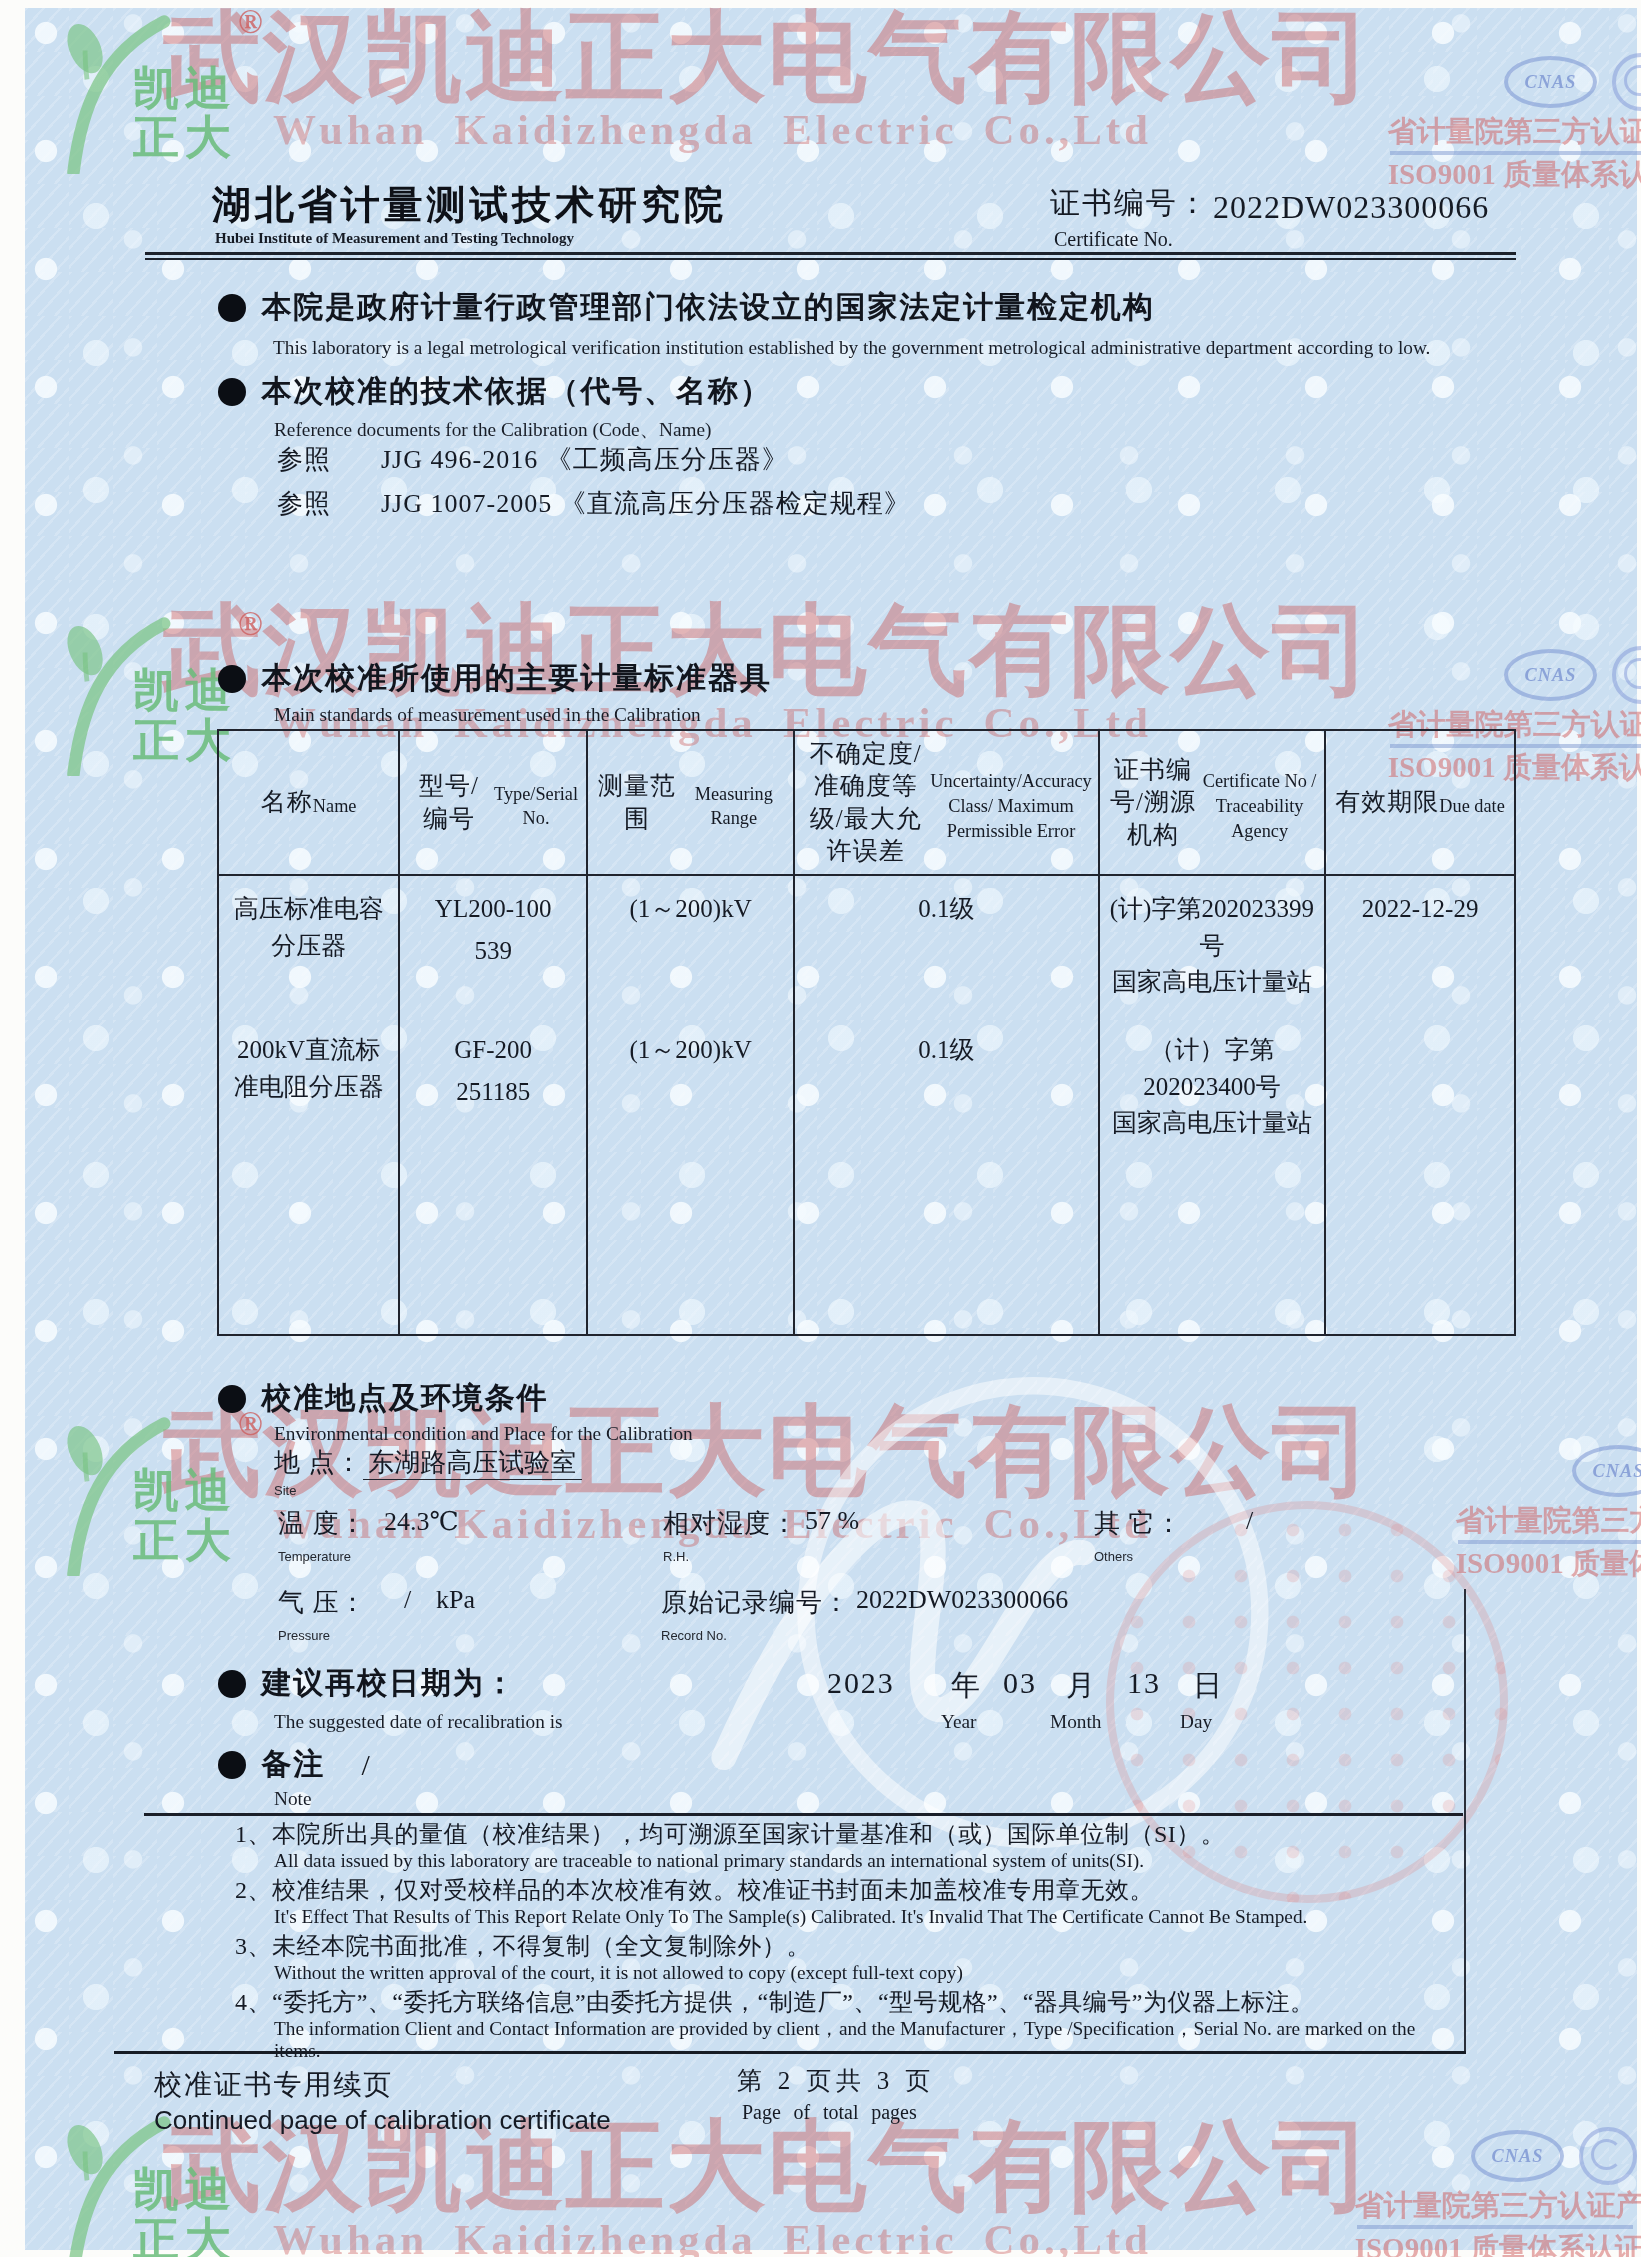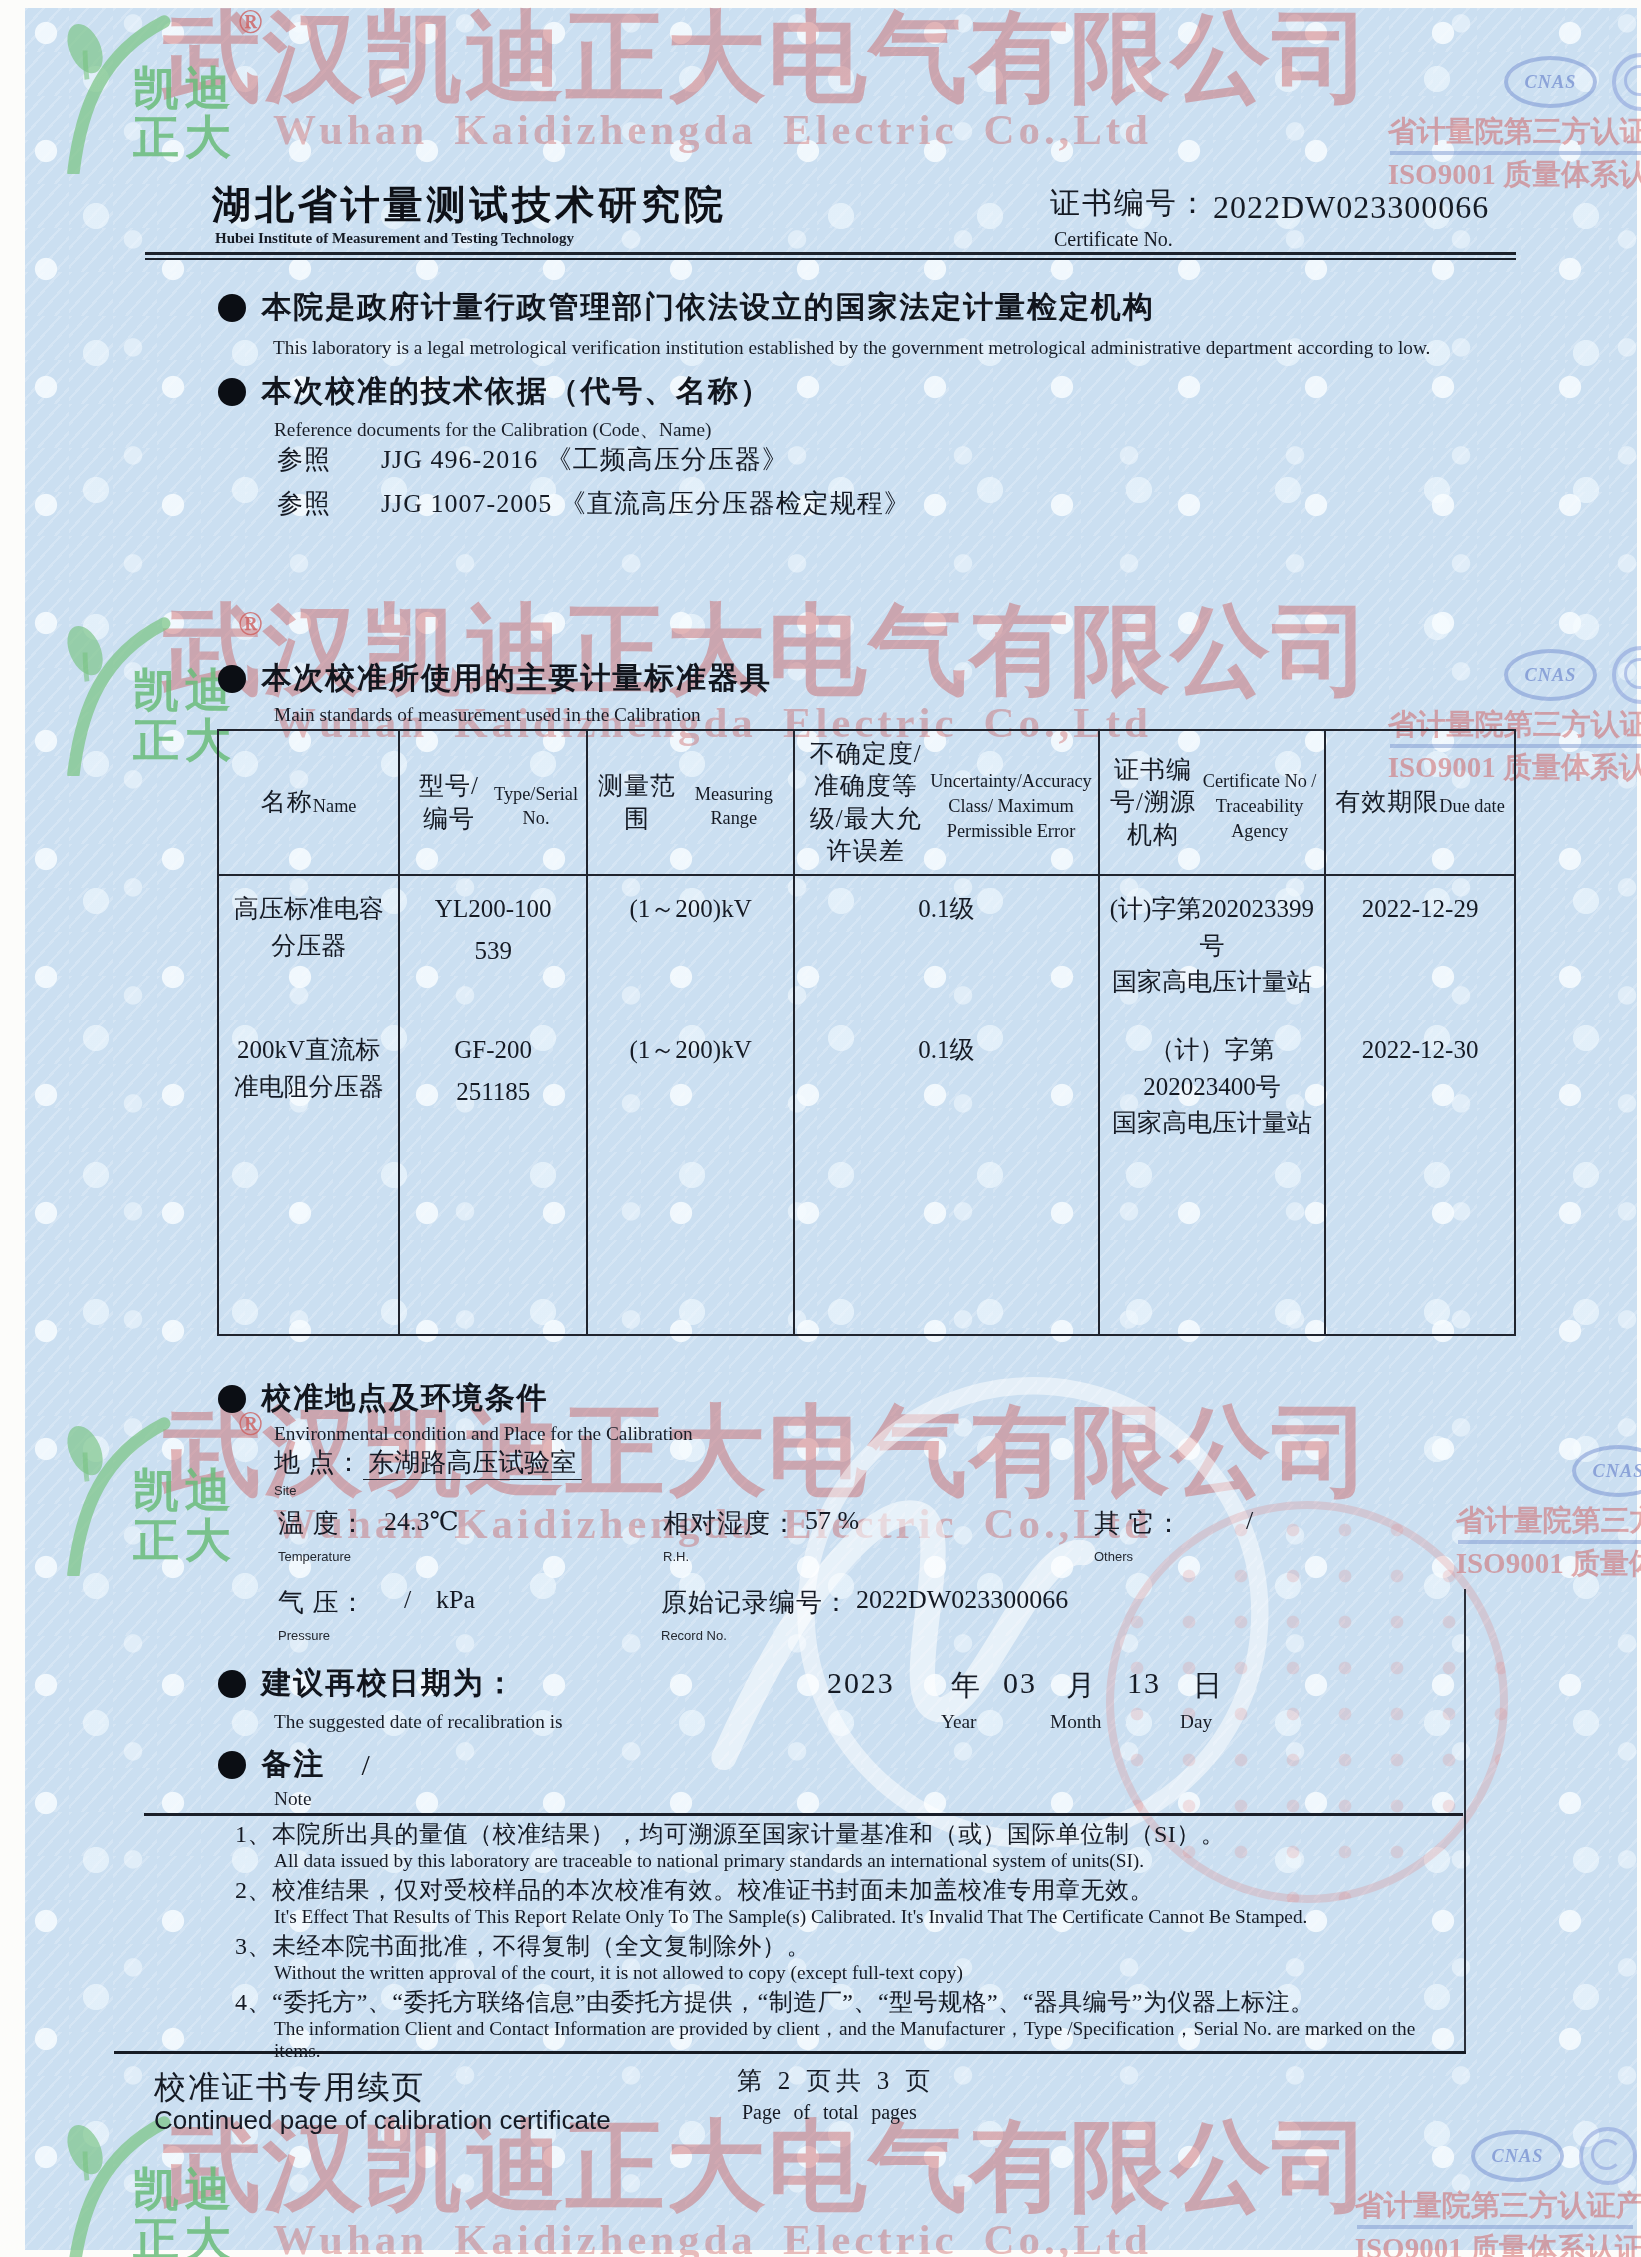--- a/index.html
+++ b/index.html
@@ -80,21 +80,21 @@
   .recal-num { font-size:30px; letter-spacing:1.9px; }
   .recal-cn { font-size:29px; }
   .v-rule { left:1464px; top:1589px; width:2.4px; height:463px; background:#2a2f3a; }
   .note-rule { left:144px; top:1813px; width:1319px; height:3.4px; background:#1a1f29; }
 
   .notes { left:214px; top:1821px; width:1244px; }
   .note-cn { font-size:24px; line-height:1.15; letter-spacing:0.5px;margin-left:21px; }
   .note-en { font-size:19.3px; line-height:1.12; margin:1.9px 0 4.8px 60px; }
 
   .foot-rule { left:114px; top:2051px; width:1352px; height:3.4px; background:#161b24; }
-  .foot-cn { left:154px; top:2066px; font-size:32px; letter-spacing:1.9px;font-family:Liberation Mono, monospace; }
+  .foot-cn { left:154px; top:2066px; font-size:28px; letter-spacing:1.9px;font-family:Liberation Mono, monospace; }
   .foot-en { left:154px; top:2105px; font-size:26px; font-family:"Liberation Sans",sans-serif; }
   .page-cn { left:737px; top:2064px; font-size:25px; letter-spacing:4.8px; }
   .page-en { left:742px; top:2101px; font-size:20px; word-spacing:7.7px; }
 </style>
 </head>
 <body>
 
 <div class="page">
   <div class="paper"></div>
 
@@ -297,21 +297,20 @@
               <div>(计)字第202023399号</div>
               <div>国家高电压计量站</div>
             </div>
           <div class="std-entry">
               <div>（计）字第202023400号</div>
               <div>国家高电压计量站</div>
             </div>
         </div>
         <div class="tcol c5 bcell">
           <div class="std-entry">2022-12-29</div>
-          <div class="std-entry">2022-12-30</div>
         </div>
       </div>
     </div>
 
     <div class="abs bullet-row" style="left:218px; top:1378px">
       <span class="bullet-dot"></span>
       <span>校准地点及环境条件</span>
     </div>
     <div class="abs sub-en" style="left:274px; top:1423px">Environmental condition and Place for the Calibration</div>
 

